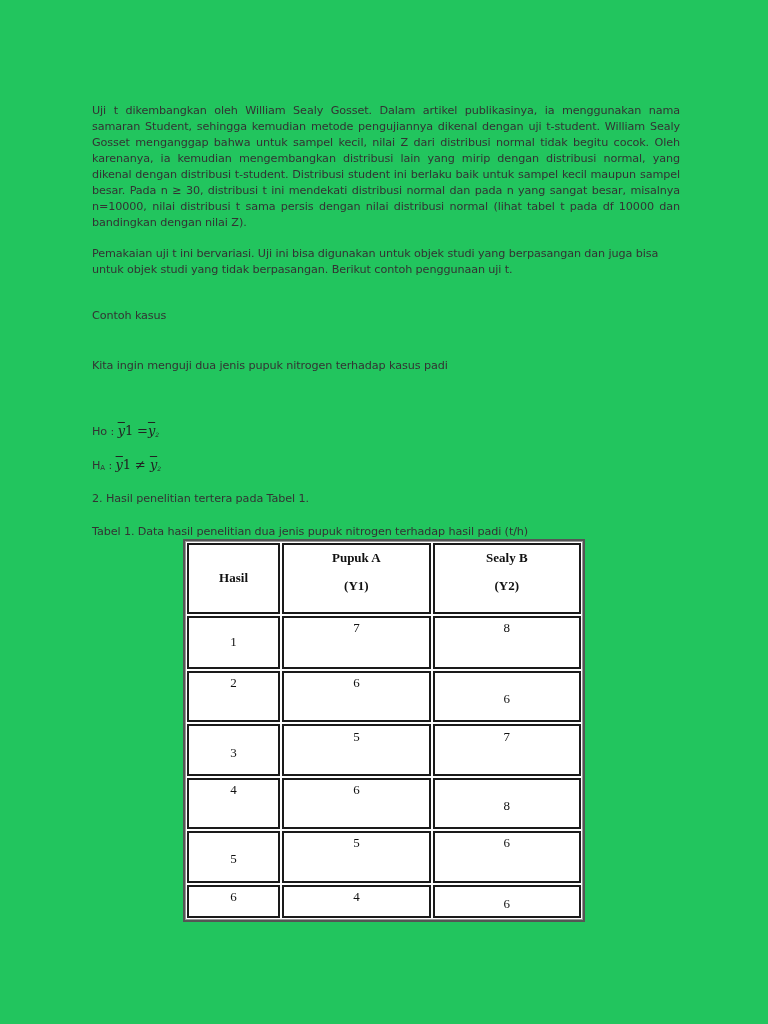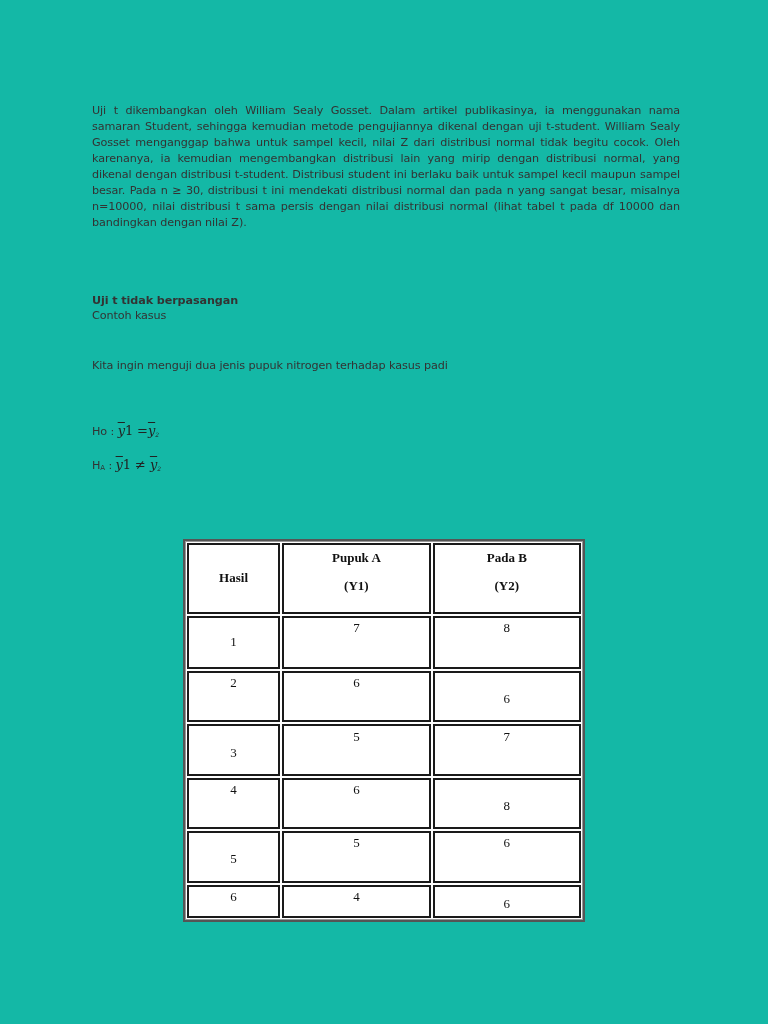--- a/index.html
+++ b/index.html
@@ -1,17 +1,17 @@
 <!DOCTYPE html>
 <html><head>
 <meta charset="utf-8">
 <style>
   html, body { margin: 0; padding: 0; background: #ffffff; }
   body { width: 768px; height: 1024px; position: relative; overflow: hidden; }
-  .page { position: absolute; left: 0; top: 0; width: 768px; height: 1024px; background: #14b8a6; }
+  .page { position: absolute; left: 0; top: 0; width: 768px; height: 1024px; background: #22c55e; }
   .text {
     position: absolute; left: 92px; width: 588px;
     font-family: "DejaVu Sans", sans-serif; font-size: 11.2px; color: #333333;
     line-height: 16px; letter-spacing: -0.1px;
   }
   .p1 { top: 103px; text-align: justify; }
   .p2 { top: 246px; }
   .h { top: 293px; font-weight: bold; }
   .c1 { top: 308px; }
   .c2 { top: 358px; }
@@ -44,51 +44,53 @@
   .v-mid { position: absolute; left: 0; right: 0; top: 50%; transform: translateY(-50%); }
   .v-bot { position: absolute; left: 0; right: 0; bottom: 4px; }
   .v-midlow { position: absolute; left: 0; right: 0; top: 18px; }
 </style>
 </head>
 <body>
 
 <div class="page">
 
   <div class="text p1">Uji t dikembangkan oleh William Sealy Gosset. Dalam artikel publikasinya, ia menggunakan nama samaran Student, sehingga kemudian metode pengujiannya dikenal dengan uji t-student. William Sealy Gosset menganggap bahwa untuk sampel kecil, nilai Z dari distribusi normal tidak begitu cocok. Oleh karenanya, ia kemudian mengembangkan distribusi lain yang mirip dengan distribusi normal, yang dikenal dengan distribusi t-student. Distribusi student ini berlaku baik untuk sampel kecil maupun sampel besar. Pada n ≥ 30, distribusi t ini mendekati distribusi normal dan pada n yang sangat besar, misalnya n=10000, nilai distribusi t sama persis dengan nilai distribusi normal (lihat tabel t pada df 10000 dan bandingkan dengan nilai Z).</div>
-  <div class="text h">Uji t tidak berpasangan</div>
+  <div class="text p2">Pemakaian uji t ini bervariasi. Uji ini bisa digunakan untuk objek studi yang berpasangan dan juga bisa untuk objek studi yang tidak berpasangan. Berikut contoh penggunaan uji t.</div>
   <div class="text c1">Contoh kasus</div>
   <div class="text c2">Kita ingin menguji dua jenis pupuk nitrogen terhadap kasus padi</div>
 
   <div class="text ho">
     <span>Ho : </span><span class="math"><span class="ybar">y</span><span style="font-style:normal">1</span><span style="font-style:normal"> =</span><span class="ybar">y</span><span class="sub">2</span></span>
   </div>
 
   <div class="text ha">
     <span>H</span><span class="subA">A</span><span> : </span><span class="math"><span class="ybar">y</span><span style="font-style:normal">1</span><span style="font-style:normal"> ≠ </span><span class="ybar">y</span><span class="sub">2</span></span>
   </div>
 
+  <div class="text c4">2. Hasil penelitian tertera pada Tabel 1.</div>
+  <div class="text cap" style="width:620px">Tabel 1. Data hasil penelitian dua jenis pupuk nitrogen terhadap hasil padi (t/h)</div>
 
   <table class="data">
     <colgroup>
         <col style="width:94px">
         <col style="width:150px">
         <col style="width:150px">
       </colgroup>
     <tbody>
         <tr class="hdr">
       <td><span>Hasil</span></td>
       <td>
         <div class="stack">
               <span>Pupuk A</span>
               <span style="padding-bottom:14px">(Y1)</span>
             </div>
       </td>
       <td>
         <div class="stack">
-              <span>Pada B</span>
+              <span>Sealy B</span>
               <span style="padding-bottom:14px">(Y2)</span>
             </div>
       </td>
     </tr>
     <tr style="height:50px">
       <td>
             <div class="cell" style="height: 47px;">
               <span class="v-mid">1</span>
             </div>
           </td>

